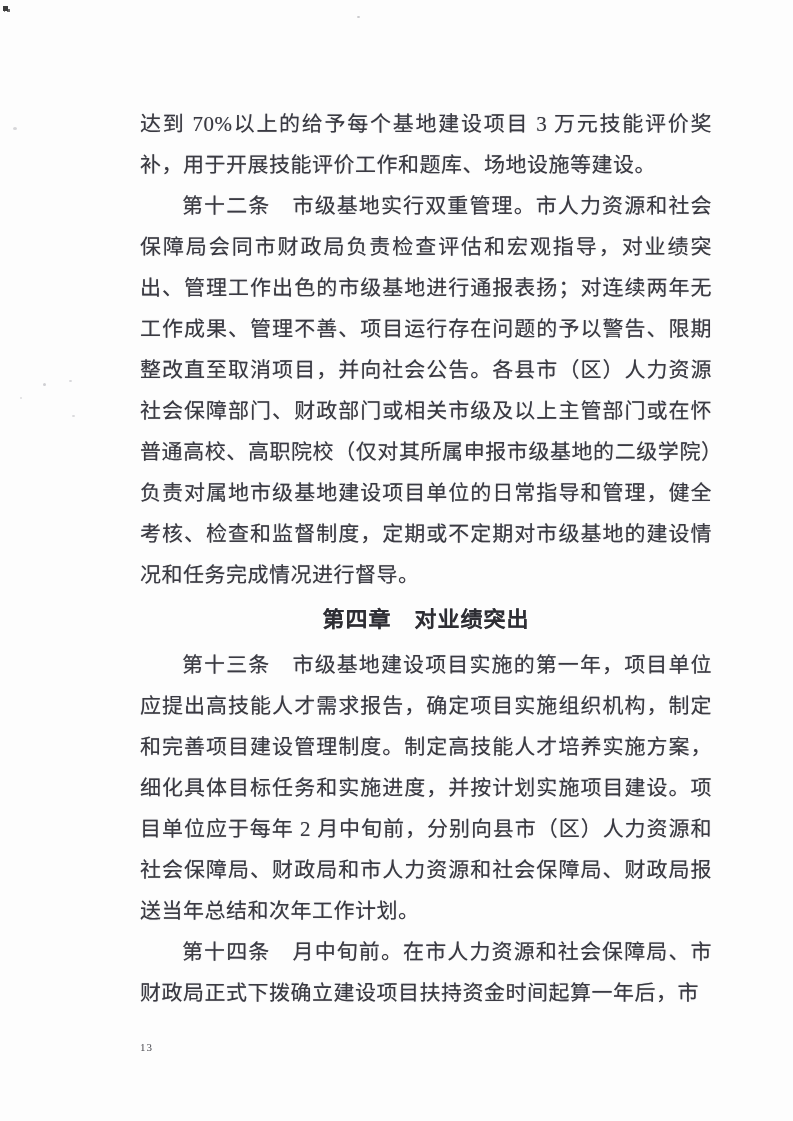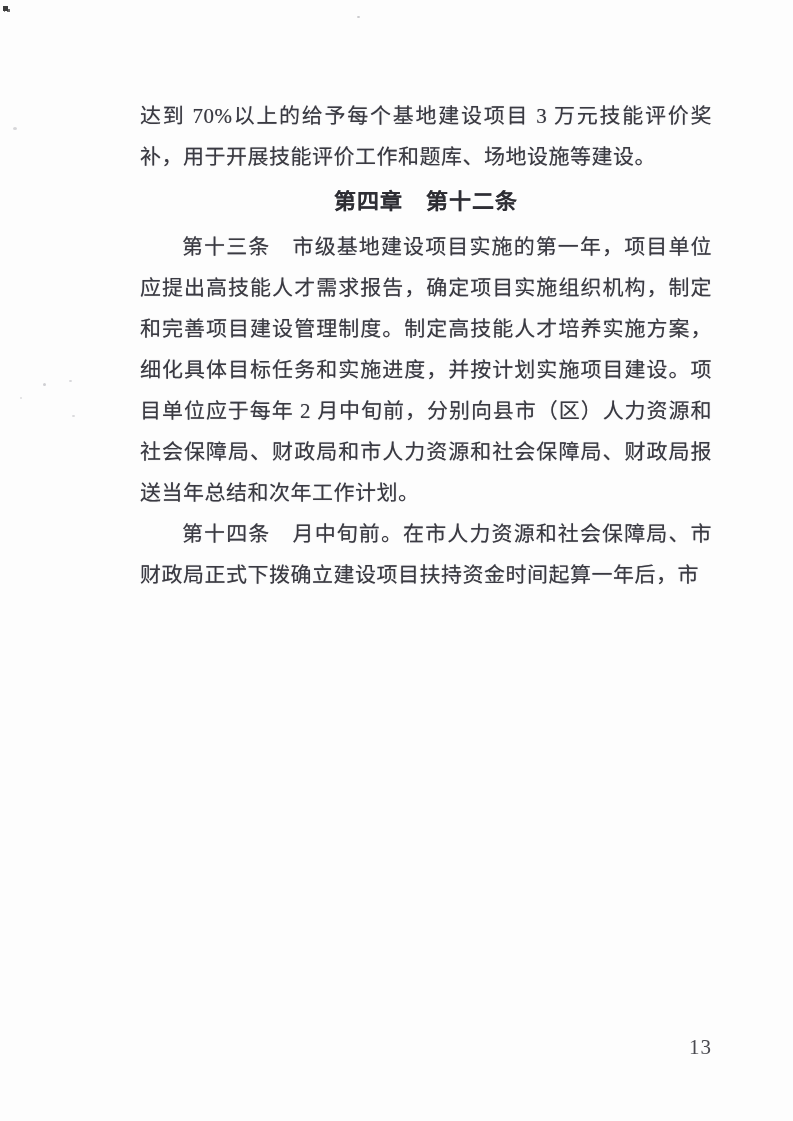--- a/index.html
+++ b/index.html
@@ -14,21 +14,21 @@
   }
   .sheet {
     position: relative;
     width: 793px; height: 1121px;
     background: var(--paper);
     font-family: "Liberation Serif", "DejaVu Serif", serif;
     color: var(--ink);
   }
   .content {
     position: absolute;
-    left: 140px; top: 96px;
+    left: 140px; top: 104px;
     width: 572px;
   }
   .para {
     font-size: 21px;
     line-height: 41px;
     letter-spacing: 0.5px;
     text-align: justify;
     text-justify: inter-character;
     color: var(--ink);
     text-shadow: 0 0 0.7px rgba(56, 56, 66, 0.55);
@@ -43,22 +43,22 @@
     letter-spacing: 1px;
     margin: 3px 0 5px 0;
     font-family: "Liberation Sans", "DejaVu Sans", sans-serif;
     color: #2e2e34;
     text-shadow: 0 0 0.6px rgba(46, 46, 52, 0.55);
   }
   .pagenum {
     position: absolute;
     left: 140px; top: 1038px;
     width: 572px;
-    text-align: right;
-    font-size: 21px;
+    text-align: left;
+    font-size: 11px;
     line-height: 18px;
     letter-spacing: 1px;
     color: #4a4a50;
   }
   .speck { position: absolute; }
   .speck.s1 {
     left: 3px; top: 6px; width: 5px; height: 5px;
     background: #3c3c3c;
     box-shadow: 3px 2px 0 -1px #6a6a6a, -1px 3px 0 -2px #888;
   }
@@ -70,22 +70,23 @@
   .speck.s7 { left: 72px; top: 415px; width: 3px; height: 2px; background: #d9d9db; border-radius: 50%; }
 </style>
 </head>
 <body>
 
 <div class="sheet">
 
   <div class="content">
     <p class="para">达到 70%以上的给予每个基地建设项目 3 万元技能评价奖补，用于开展技能评价工作和题库、场地设施等建设。</p>
 
+    <p class="para indent">第十二条　市级基地实行双重管理。市人力资源和社会保障局会同市财政局负责检查评估和宏观指导，对业绩突出、管理工作出色的市级基地进行通报表扬；对连续两年无工作成果、管理不善、项目运行存在问题的予以警告、限期整改直至取消项目，并向社会公告。各县市（区）人力资源社会保障部门、财政部门或相关市级及以上主管部门或在怀普通高校、高职院校（仅对其所属申报市级基地的二级学院）负责对属地市级基地建设项目单位的日常指导和管理，健全考核、检查和监督制度，定期或不定期对市级基地的建设情况和任务完成情况进行督导。</p>
 
-    <h2 class="chapter">第四章　第十二条</h2>
+    <h2 class="chapter">第四章　对业绩突出</h2>
 
     <p class="para indent">第十三条　市级基地建设项目实施的第一年，项目单位应提出高技能人才需求报告，确定项目实施组织机构，制定和完善项目建设管理制度。制定高技能人才培养实施方案，细化具体目标任务和实施进度，并按计划实施项目建设。项目单位应于每年 2 月中旬前，分别向县市（区）人力资源和社会保障局、财政局和市人力资源和社会保障局、财政局报送当年总结和次年工作计划。</p>
 
     <p class="para indent">第十四条　月中旬前。在市人力资源和社会保障局、市财政局正式下拨确立建设项目扶持资金时间起算一年后，市</p>
   </div>
 
   <div class="pagenum">13</div>
 
   <div class="speck s1"></div>
   <div class="speck s2"></div>

